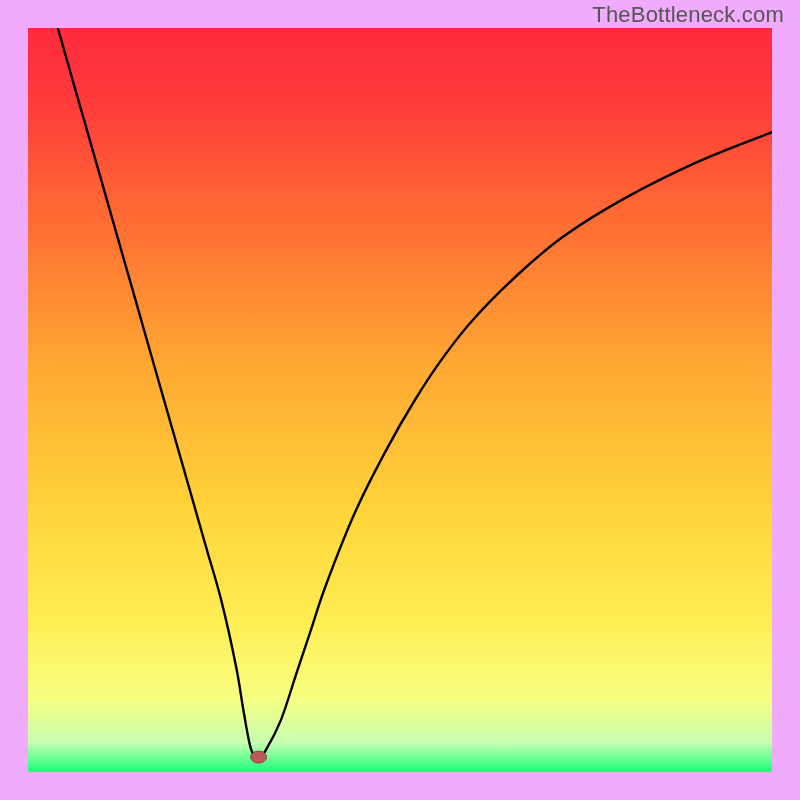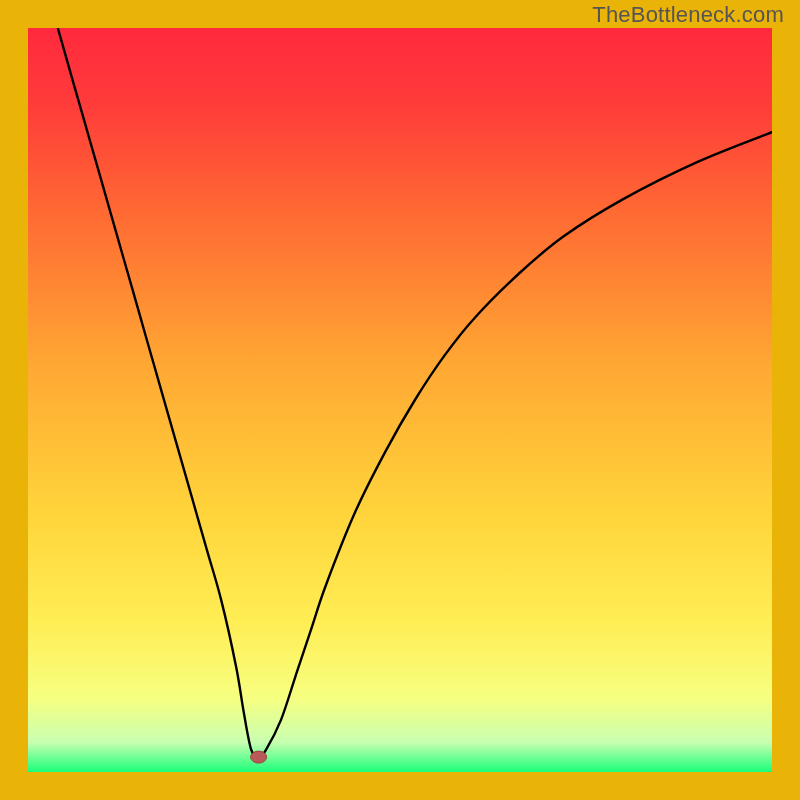--- a/index.html
+++ b/index.html
@@ -8,21 +8,21 @@
     width: 800px;
     height: 800px;
     background: #000;
     font-family: Arial, Helvetica, sans-serif;
     overflow: hidden;
   }
   .frame {
     position: relative;
     width: 800px;
     height: 800px;
-    background: #eab308;
+    background: #f0abfc;
   }
   .watermark {
     position: absolute;
     top: 2px;
     right: 16px;
     color: #555;
     font-size: 22px;
     font-weight: 500;
     letter-spacing: 0.2px;
     user-select: none;

